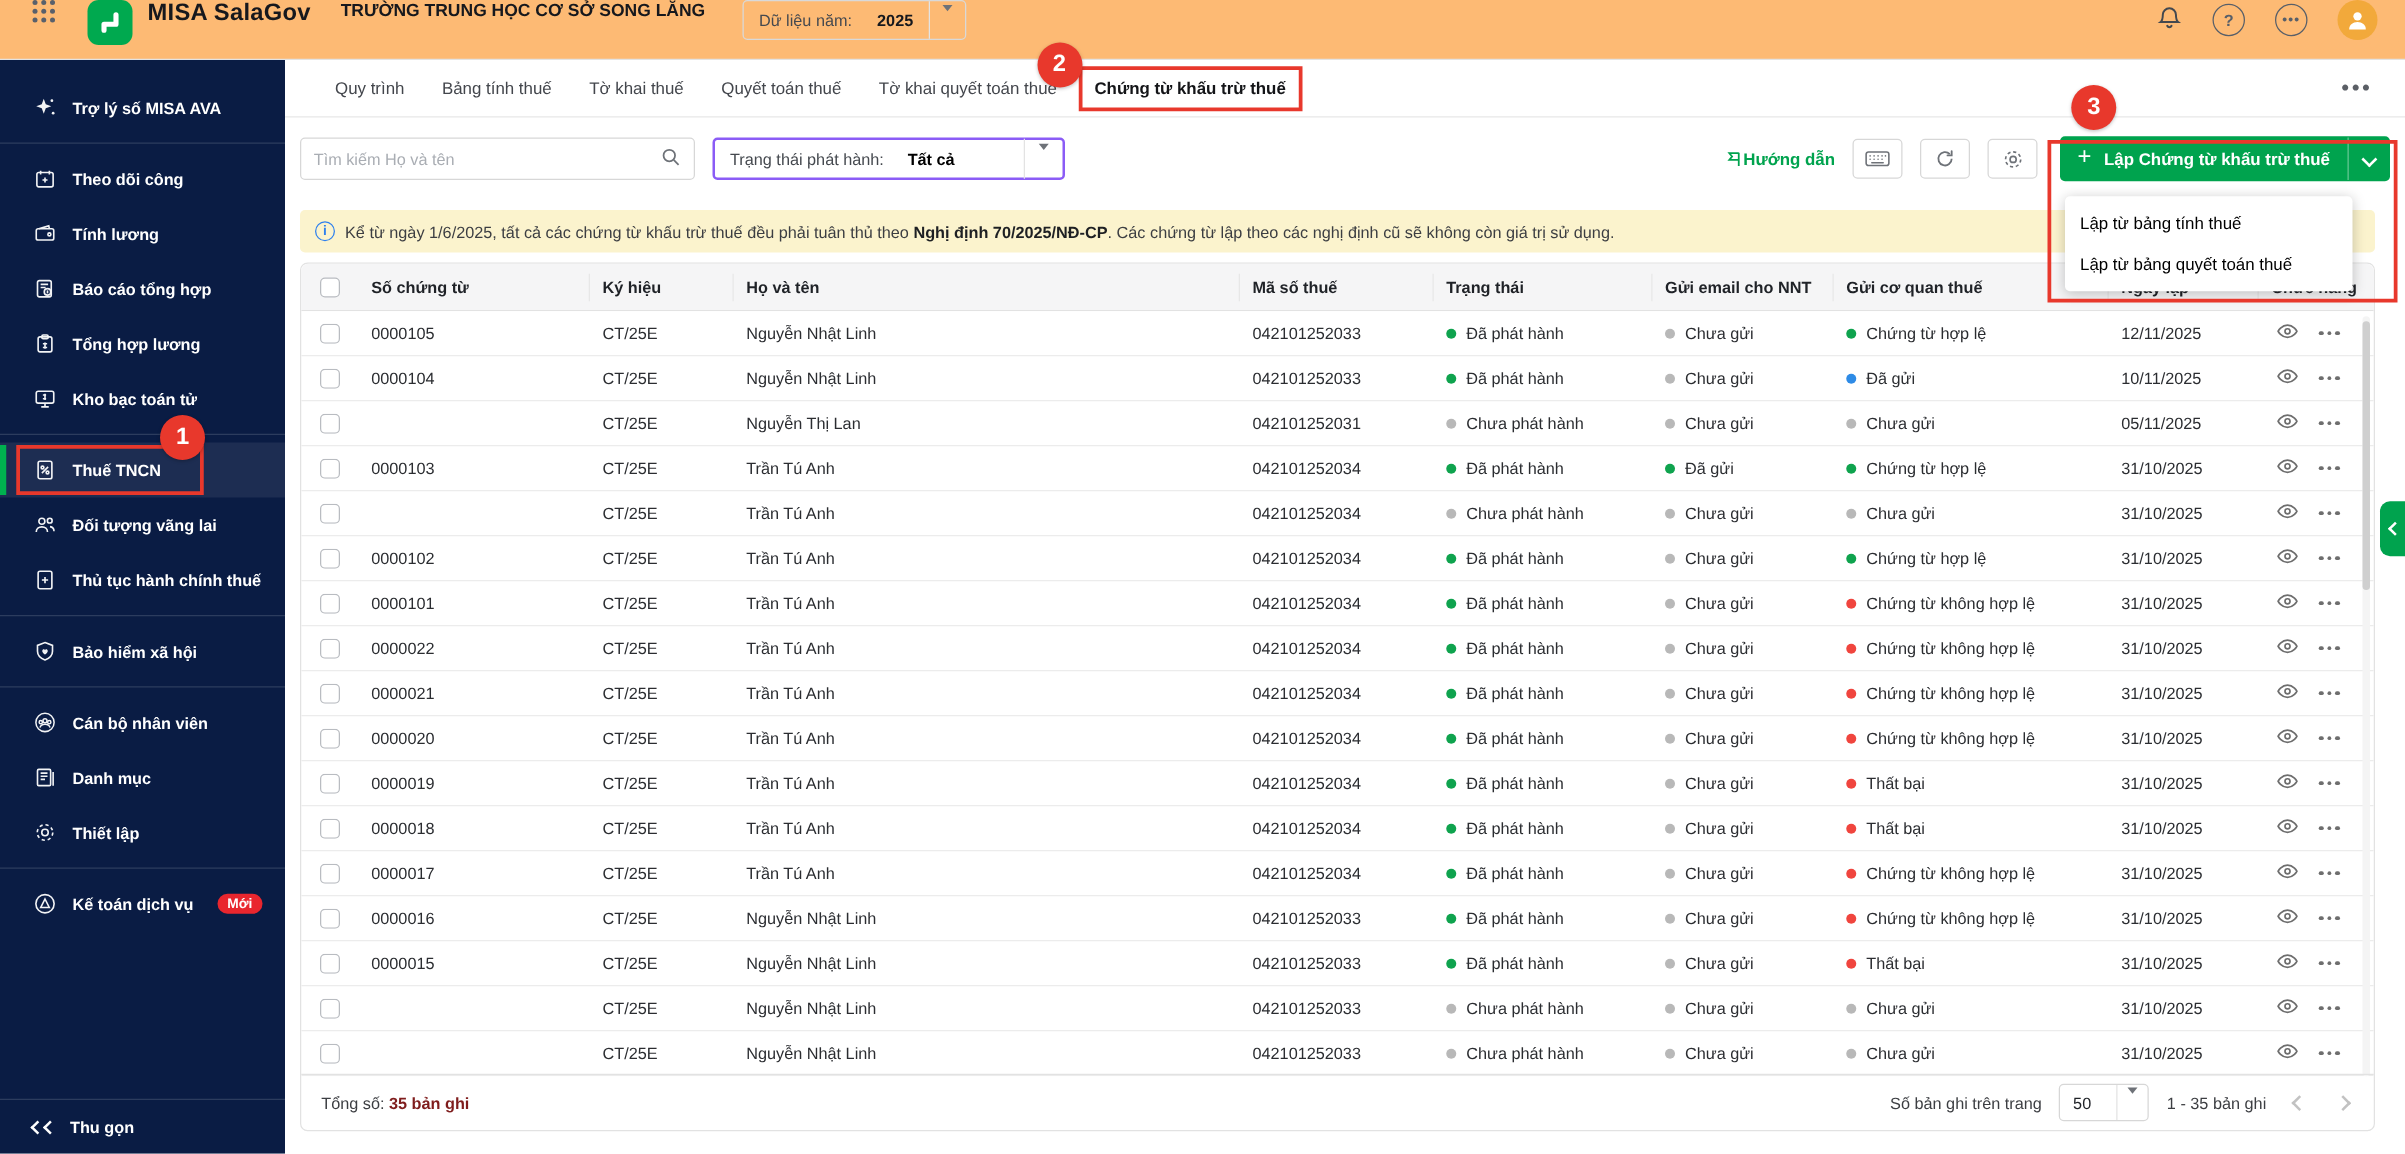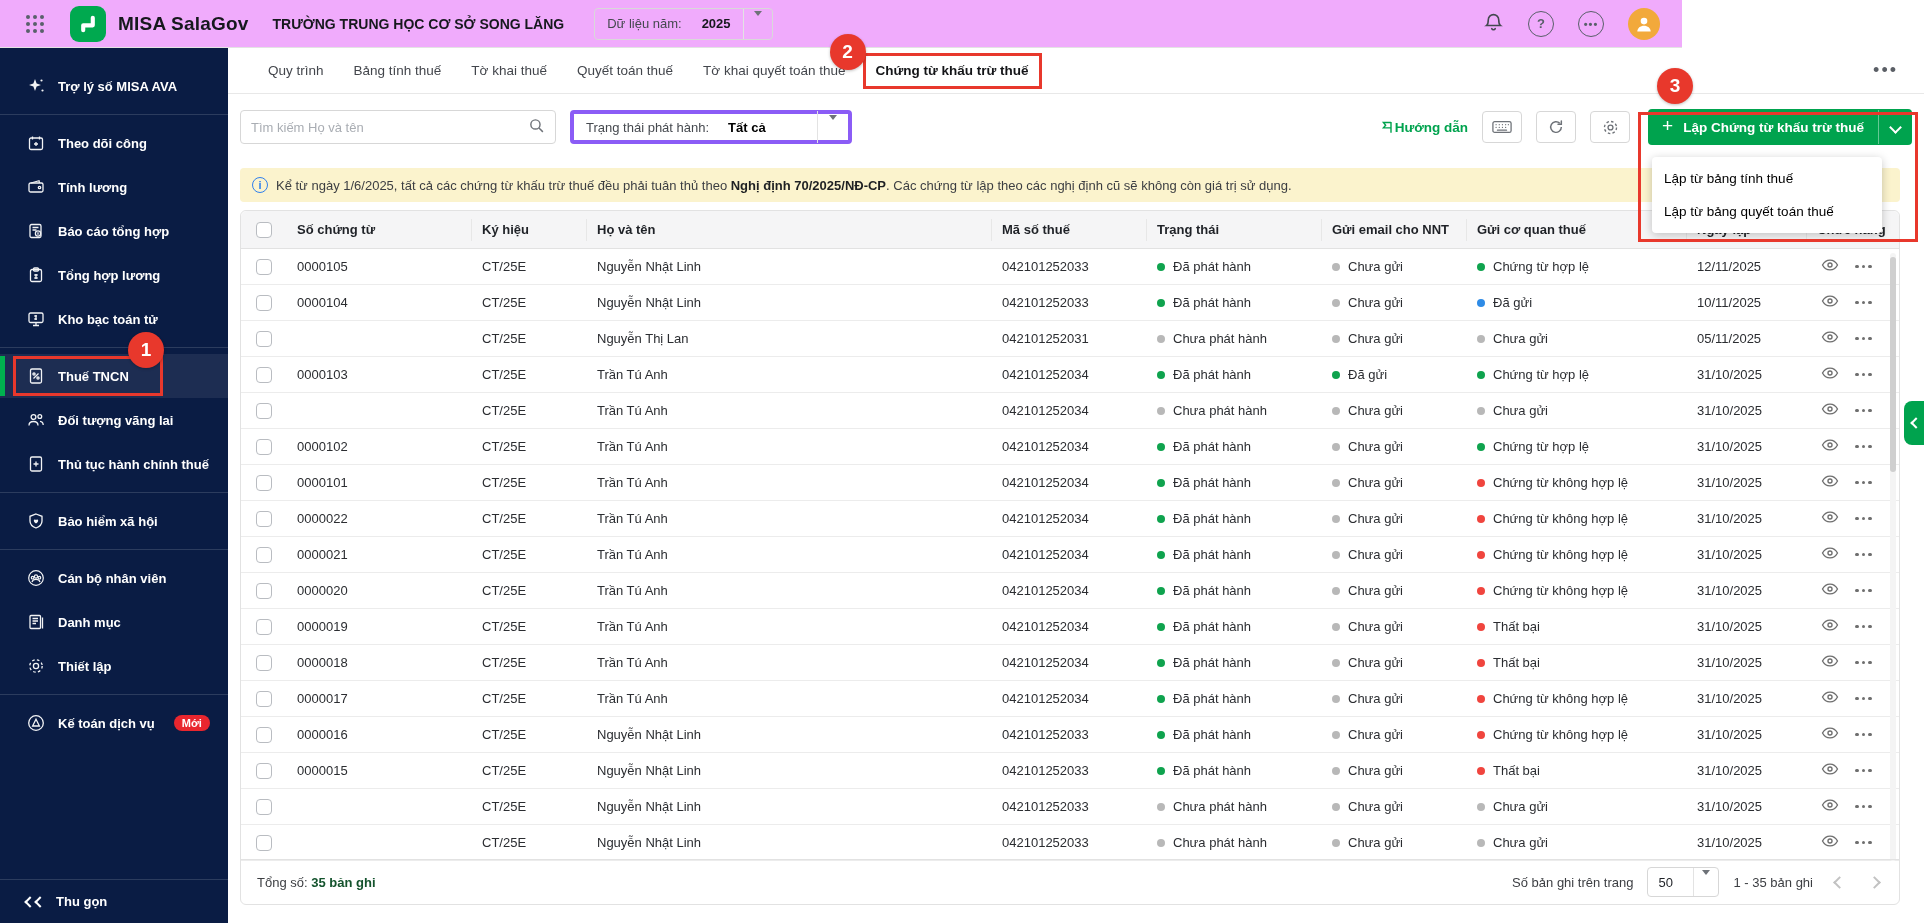--- a/index.html
+++ b/index.html
@@ -1,22 +1,22 @@
 <!DOCTYPE html>
 <html lang="vi"><head>
 <meta charset="utf-8">
 <style>
   *{box-sizing:border-box;margin:0;padding:0}
   html,body{width:1924px;height:923px;overflow:hidden;background:#fff;
     font-family:"Liberation Sans","DejaVu Sans",sans-serif;color:#222;font-size:13px}
   #app{position:relative;width:1924px;height:923px;background:#fff}
 
   
-  .hdr{position:absolute;left:0;top:0;width:1682px;height:48px;background:#f0abfc;
-    border-bottom:1px solid #e3e3e3;display:flex;align-items:center;z-index:5}
+  .hdr{position:absolute;left:0;top:0;width:1924px;height:48px;background:#fdba74;
+    border-bottom:1px solid #e3e3e3;display:flex;align-items:flex-start;z-index:5}
   .grid9{width:18px;height:18px;margin-left:26px;display:grid;grid-template-columns:repeat(3,1fr);gap:3px}
   .grid9 i{width:4px;height:4px;border-radius:50%;background:#59606b}
   .logo{width:36px;height:36px;border-radius:9px;background:#00A94F;margin-left:26px;
     display:flex;align-items:center;justify-content:center}
   .appname{font-size:19px;font-weight:700;color:#16181d;margin-left:12px;letter-spacing:.2px}
   .orgname{font-size:14px;font-weight:700;color:#16181d;margin-left:24px}
   .yearbox{margin-left:30px;height:32px;border:1px solid #d9d9d9;border-radius:4px;
     display:flex;align-items:center;padding:0 0 0 12px;color:#45494f}
   .yearbox b{color:#16181d;margin-left:20px}
   .yearbox .sep{width:1px;height:30px;background:#e3e3e3;margin-left:12px}
@@ -53,21 +53,21 @@
   .tab.active{font-weight:700;color:#141518}
   .tab .annbox{left:-13px;right:-13px;top:5px;bottom:5px}
   .tab .annbadge{left:-46px;top:-14px}
   .tab-more{margin-left:auto;margin-right:26px;color:#5b5f66;font-size:18px;letter-spacing:2px;cursor:pointer}
 
   
   .toolbar{position:absolute;left:0;top:46px;width:1696px;height:66px;display:flex;align-items:center;padding:0 12px}
   .search{width:316px;height:34px;border:1px solid #d7d7d7;border-radius:4px;display:flex;align-items:center;padding:0 10px;background:#fff}
   .search input{border:0;outline:0;flex:1;font-size:13px;font-family:inherit;color:#333}
   .search input::placeholder{color:#a9adb3}
-  .statusdd{width:282px;height:34px;border:4px solid #8b5cf6;border-radius:4px;display:flex;align-items:center;
+  .statusdd{width:282px;height:34px;border:2px solid #8b5cf6;border-radius:4px;display:flex;align-items:center;
     padding-left:12px;margin-left:14px;color:#45494f;cursor:pointer}
   .statusdd b{color:#000000;margin-left:19px}
   .statusdd .sep{width:1px;height:32px;background:#e3e3e3;margin-left:auto}
   .statusdd .chv{padding:0 11px}
   .tb-right{margin-left:auto;display:flex;align-items:center;gap:14px}
   .guide{display:flex;align-items:center;gap:0;color:#00A34E;font-weight:700;font-size:13.5px;cursor:pointer}
   .sqbtn{width:40px;height:32px;border:1px solid #d7d7d7;border-radius:4px;background:#fff;display:flex;
     align-items:center;justify-content:center;cursor:pointer}
   .greenbtn{height:36px;background:#00A34E;border-radius:4px;display:flex;align-items:center;color:#fff;
     font-weight:700;font-size:13.5px;cursor:pointer;margin-left:4px}
@@ -103,21 +103,21 @@
   .dot{width:8px;height:8px;border-radius:50%;display:inline-block;margin-right:8px;flex:0 0 8px}
   .dot.g{background:#0FA34E}.dot.x{background:#b8b8b8}.dot.b{background:#2E8BE6}.dot.r{background:#F0453E}
   .c-st,.c-em,.c-cq{display:flex;align-items:center}
   .c-act{display:flex;align-items:center;gap:16px;justify-content:flex-start;padding-left:14px}
   .dots3{display:flex;gap:3px;cursor:pointer}
   .dots3 i{width:3.5px;height:3.5px;border-radius:50%;background:#6e6e6e}
 
   
   .tfoot{position:absolute;left:0;bottom:0;width:100%;height:45px;border-top:1px solid #e2e2e2;
     display:flex;align-items:center;padding:0 16px;color:#3c3e42}
-  .tfoot b{color:#14532d}
+  .tfoot b{color:#7f1d1d}
   .foot-right{margin-left:auto;display:flex;align-items:center;gap:14px}
   .pgsel{width:72px;height:30px;border:1px solid #d7d7d7;border-radius:4px;display:flex;align-items:center;
     padding-left:10px;cursor:pointer;color:#1f2227}
   .pgsel .sep{width:1px;height:28px;background:#e3e3e3;margin-left:auto}
   .pgsel .chv{padding:0 8px}
   .pgarrows{display:flex;gap:26px;margin-left:8px;margin-right:4px}
 
   
   .tri{width:0;height:0;border-left:4.5px solid transparent;border-right:4.5px solid transparent;border-top:5.5px solid #6e7278}
   .chevron{width:9px;height:9px;border-left:2px solid #c2c2c2;border-bottom:2px solid #c2c2c2;display:inline-block}

